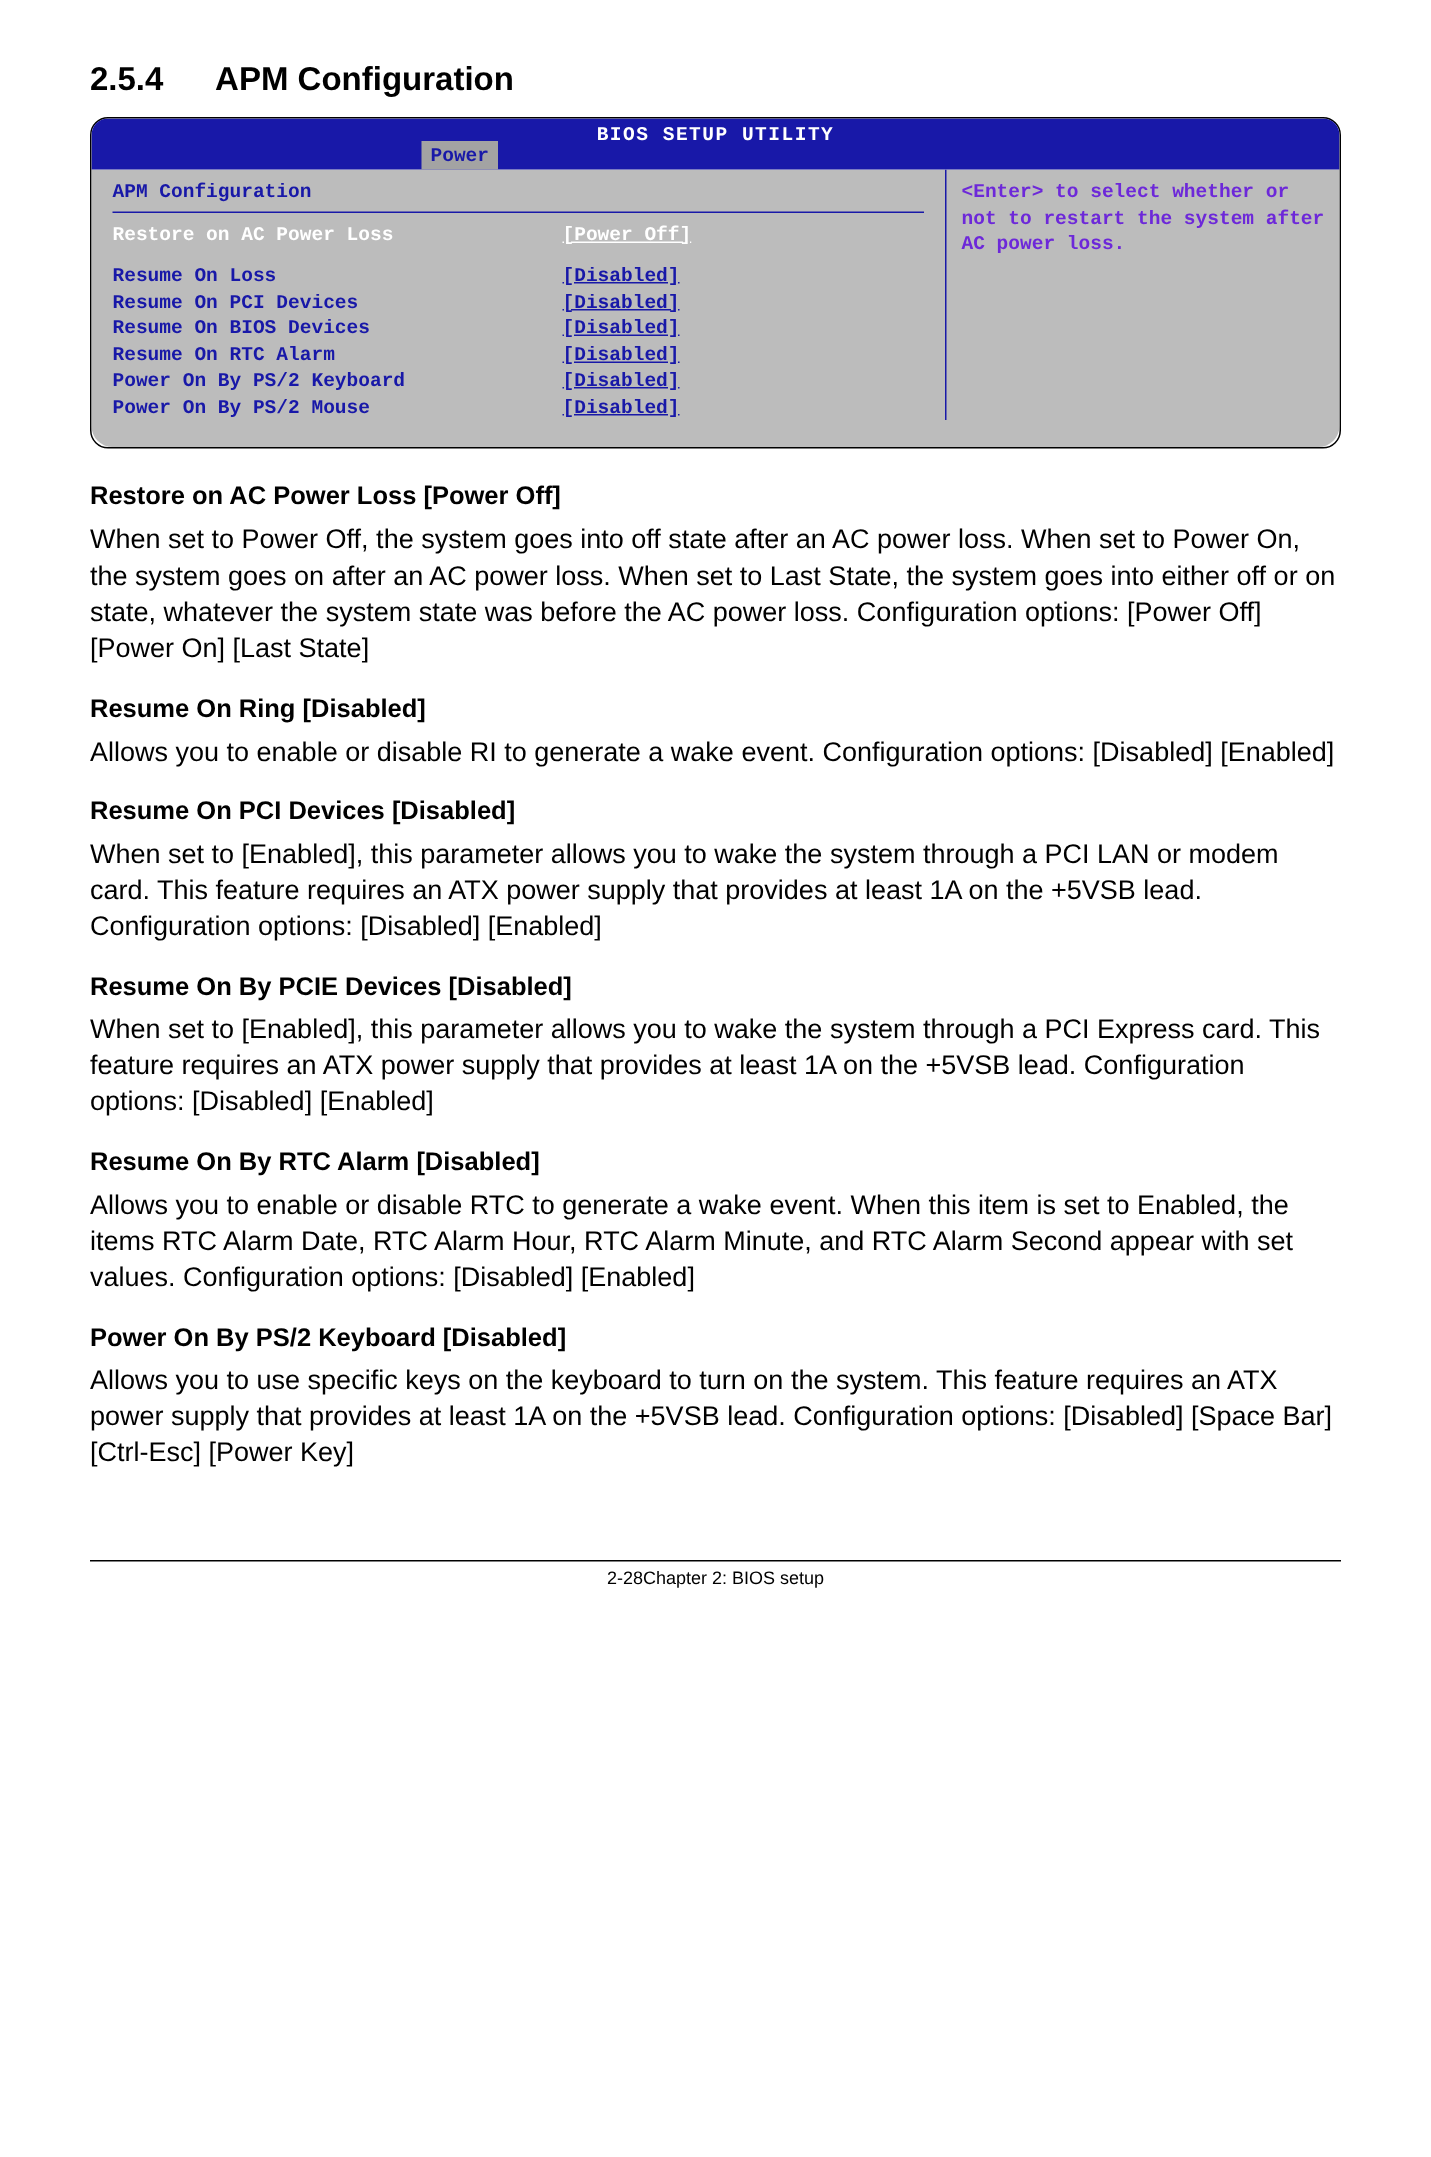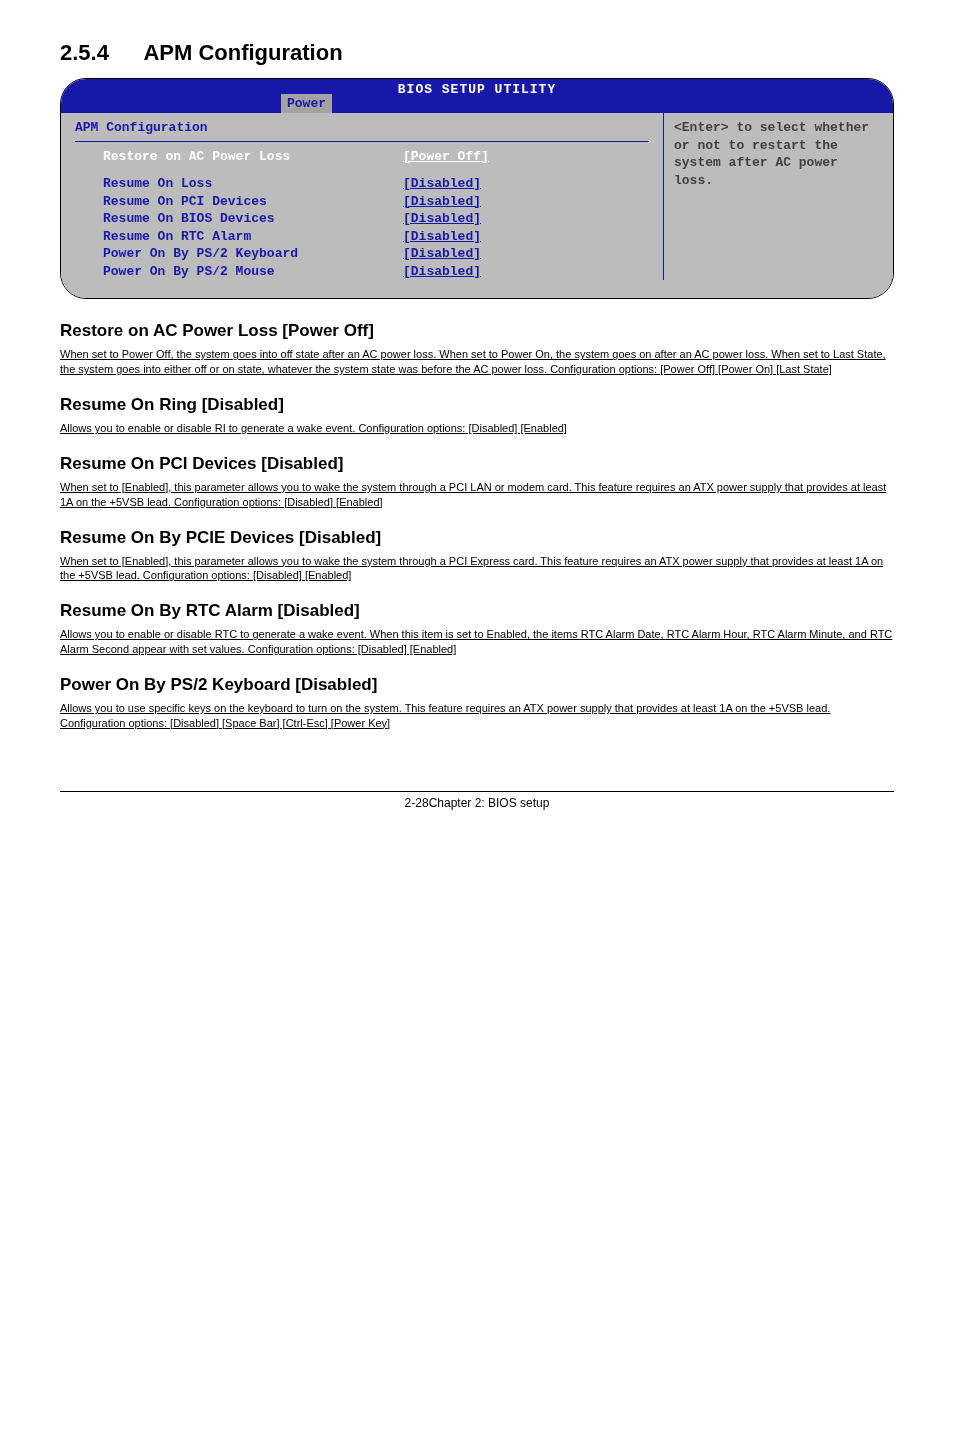--- a/index.html
+++ b/index.html
@@ -9,21 +9,21 @@
     color: #000;
     width: 954px;
     padding: 40px 60px 20px 60px;
   }
   .section-num { font-size: 22px; font-weight: bold; color: #000; }
   .section-title { font-size: 22px; font-weight: bold; color: #000; margin-left: 30px; }
   .sec-row { margin-bottom: 12px; }
 
   .bios-box {
     border: 1px solid #000;
-    border-radius: 26px;
+    border-radius: 12px;
     overflow: hidden;
     margin-bottom: 22px;
     font-family: "Courier New", monospace;
     font-size: 13px;
     line-height: 1.35;
   }
   .bios-header {
     background: #1818a8;
     color: #fff;
     font-weight: bold;
@@ -59,46 +59,45 @@
     flex: 1;
     padding: 6px 14px 0 14px;
     color: #1818a8;
     font-weight: bold;
   }
   .bios-left .heading {
     color: #1818a8;
     margin-bottom: 2px;
   }
   .bios-row { display: flex; }
-  .bios-row .lab { flex: 0 0 300px; margin-left: 28px; }
+  .bios-row .lab { flex: 0 0 300px; }
   .bios-row .val { flex: 1; text-decoration: underline; }
   .sel-row { color: #fff; background: transparent; }
   .sel-row .lab, .sel-row .val { color: #fff; }
   .divider-h {
     border-top: 1px solid #1818a8;
     margin: 4px 0 6px 0;
   }
   .bios-right {
-    width: 230px;
+    width: 263px;
     border-left: 1px solid #1818a8;
     padding: 6px 10px 0 10px;
-    color: #404040;
+    color: #6d28d9;
     font-weight: bold;
   }
 
   h3.sub {
     font-size: 17px;
     font-weight: bold;
     margin: 18px 0 6px 0;
   }
   p.body {
-    font-size: 11px;
+    font-size: 18px;
     line-height: 1.35;
     margin-bottom: 4px;
-    text-decoration: underline;
   }
   .footer {
     border-top: 1px solid #000;
     margin-top: 60px;
     padding-top: 4px;
     font-size: 12px;
     display: flex;
     justify-content: center;
   }
 </style>

